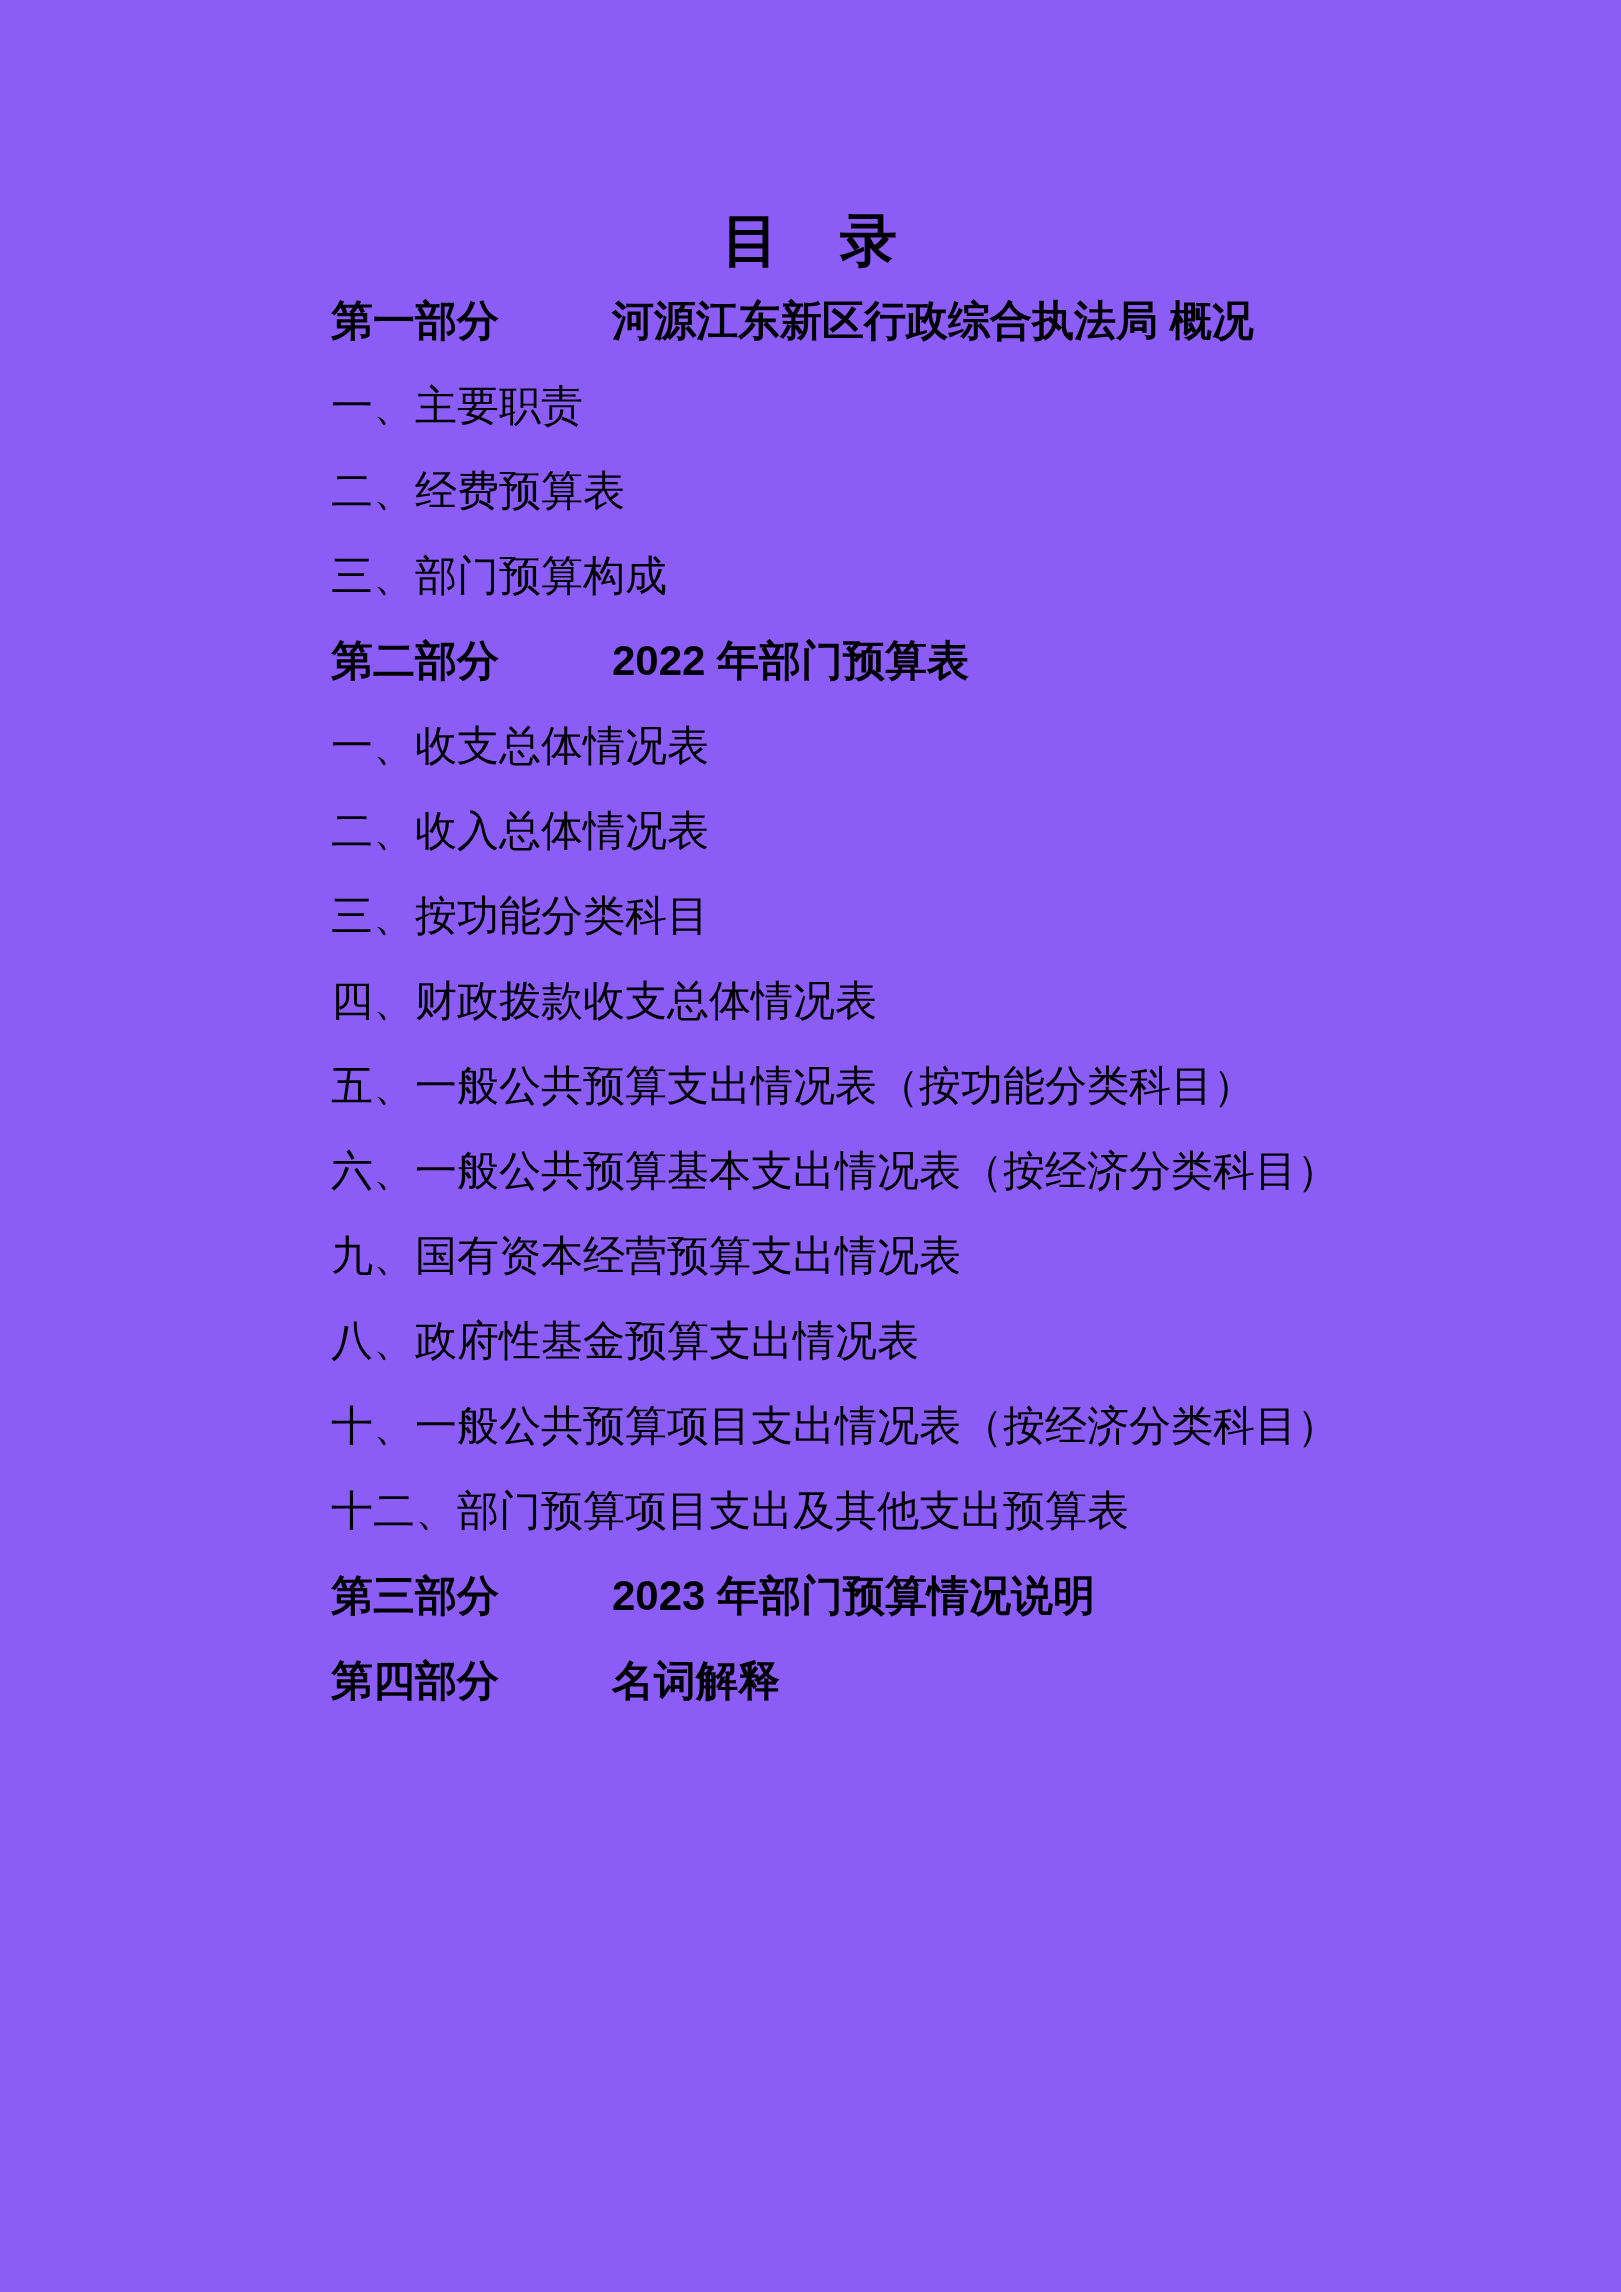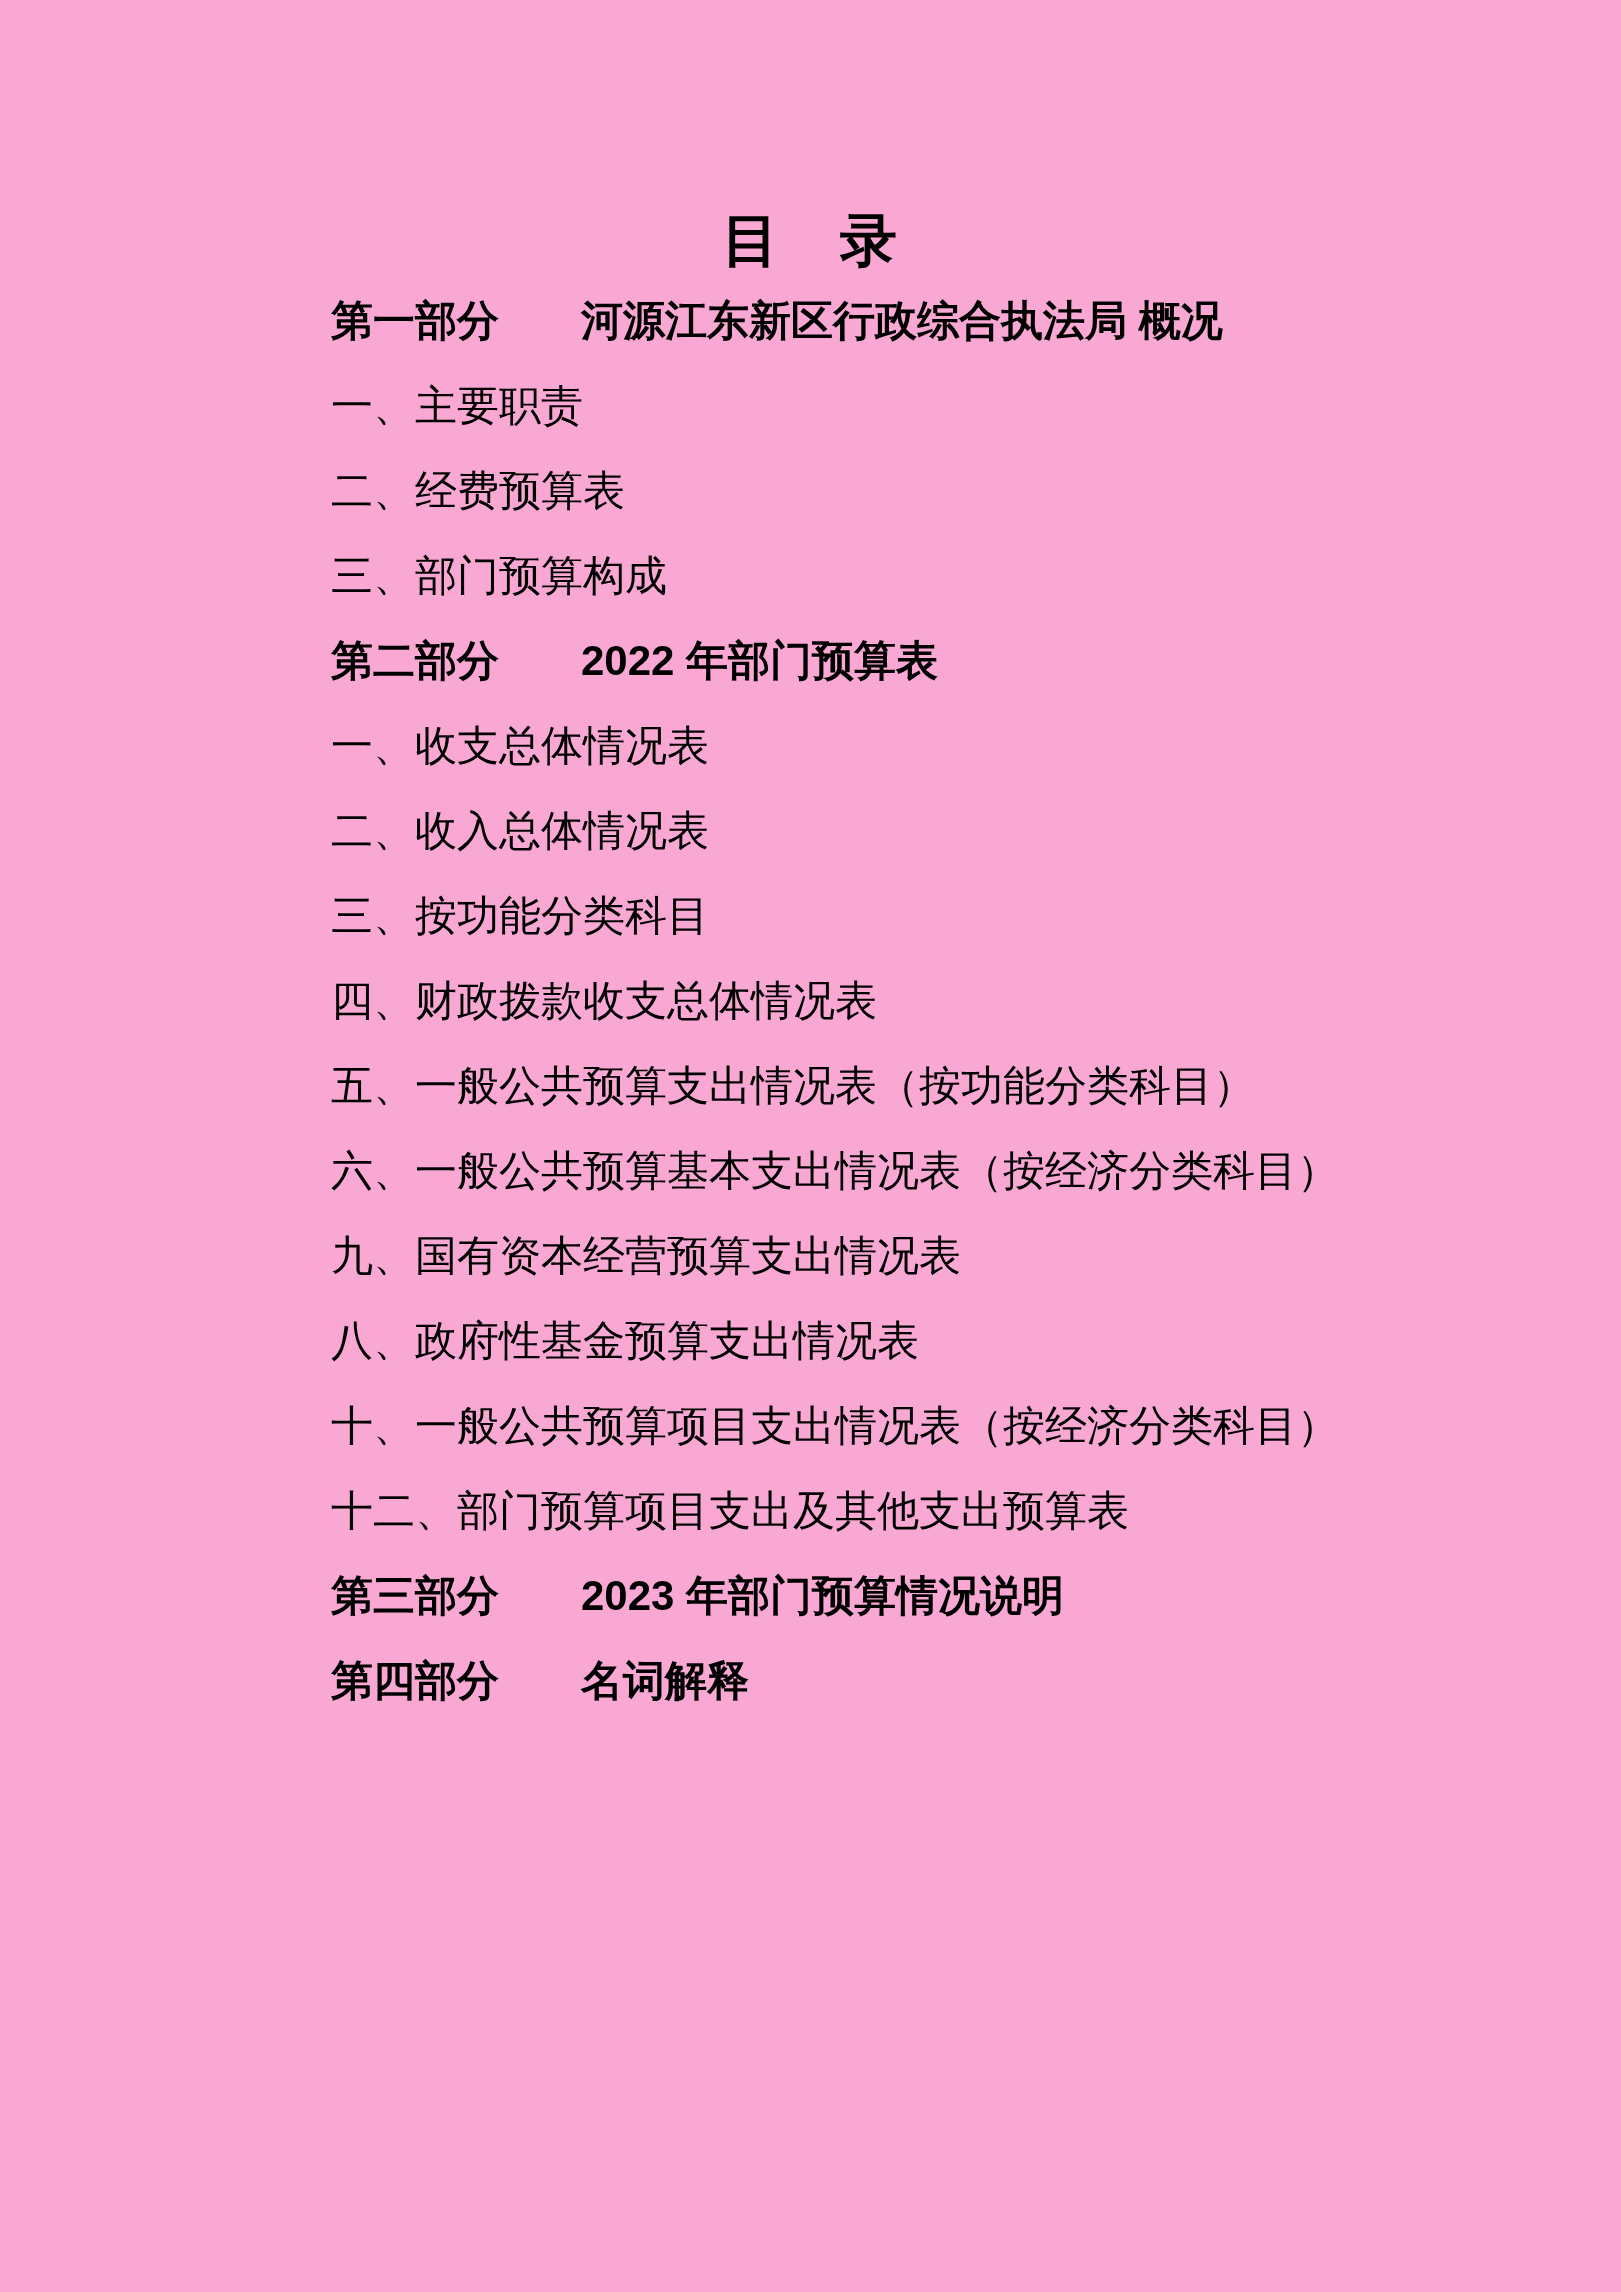--- a/index.html
+++ b/index.html
@@ -4,21 +4,21 @@
 <style>
   html, body {
     margin: 0;
     padding: 0;
     background: #ffffff;
   }
   .page {
     position: relative;
     width: 1621px;
     height: 2293px;
-    background: #f9a8d4;
+    background: #8b5cf6;
     color: #000000;
     font-family: "Liberation Sans", "DejaVu Sans", sans-serif;
     overflow: hidden;
   }
   .doc-title {
     position: absolute;
     top: 206px;
     left: 0;
     width: 100%;
     text-align: center;
@@ -39,21 +39,21 @@
     display: flex;
     align-items: center;
     font-size: 42px;
     line-height: 1;
     white-space: nowrap;
   }
   .row.part {
     font-weight: bold;
   }
   .row.part .entry-text {
-    margin-left: 82px;
+    margin-left: 113px;
   }
 </style>
 </head>
 <body>
 
 <div class="page">
   <div class="doc-title">目　录</div>
   <div class="toc-list">
       <div class="row part">
         <span class="part-label">第一部分</span>

